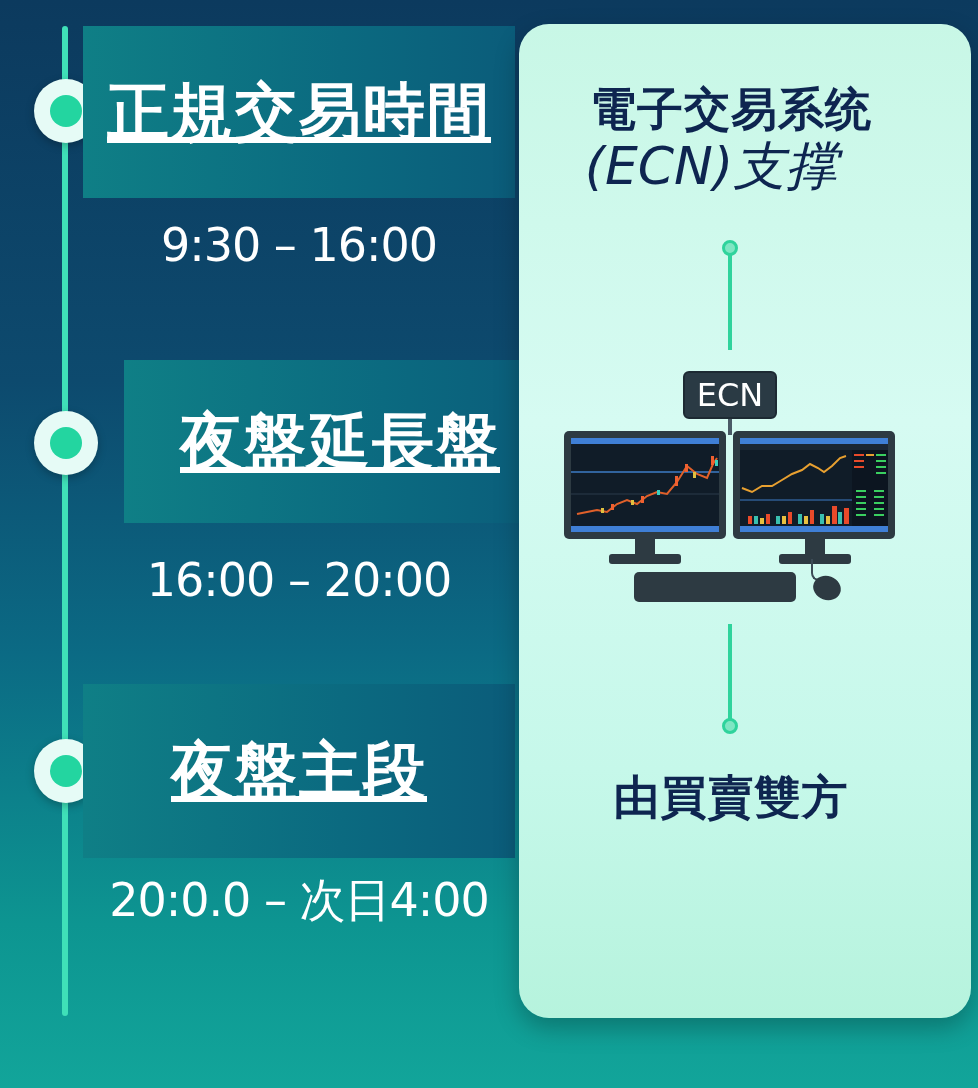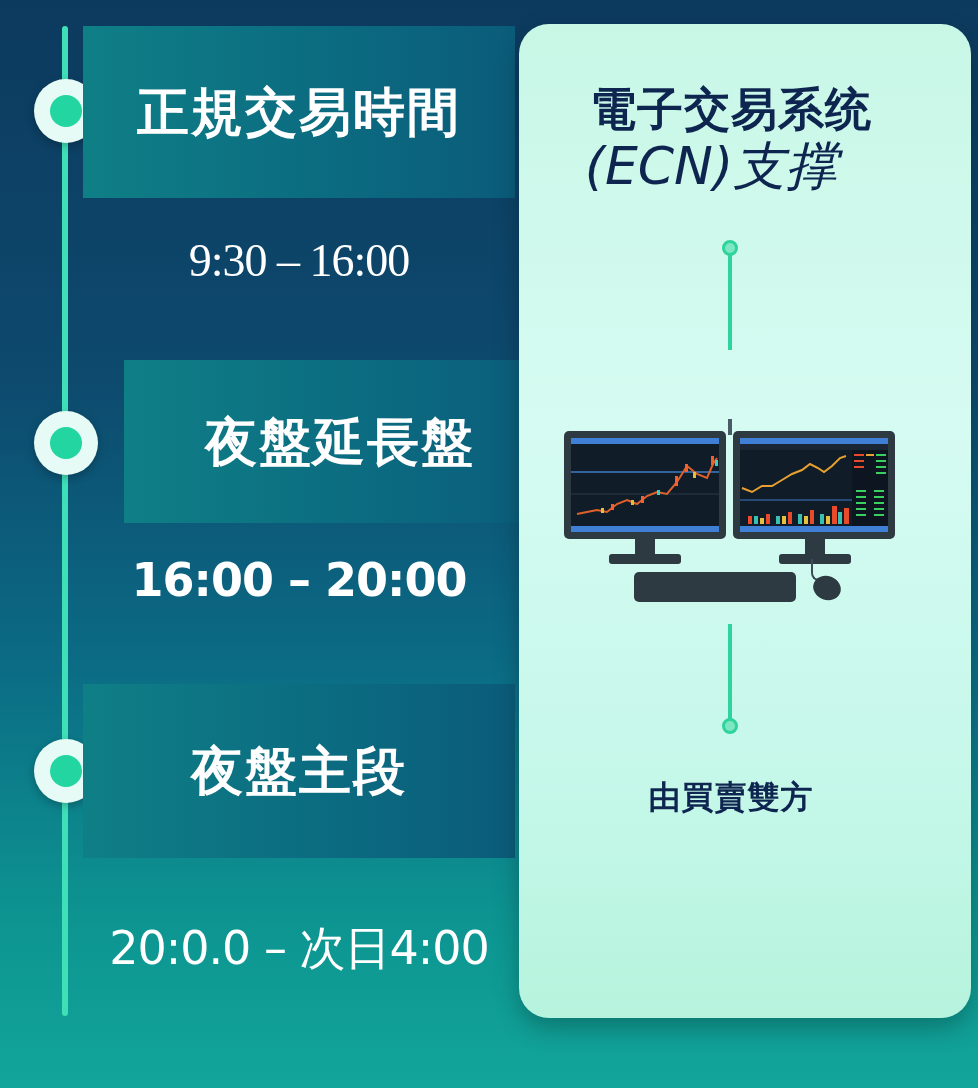--- a/index.html
+++ b/index.html
@@ -18,21 +18,21 @@
     background: #e6fbf6; box-shadow: 0 3px 8px rgba(0,0,0,0.25);
     display: flex; align-items: center; justify-content: center;
   }
   .node .dot { width: 32px; height: 32px; border-radius: 50%; background: #23d5a0; }
   .band {
     position: absolute; left: 83px; width: 432px;
     background: linear-gradient(90deg, #0f7f86 0%, #0b6a80 60%, #0b5c7a 100%);
     display: flex; flex-direction: column; align-items: center; justify-content: center;
     color: #ffffff; font-weight: bold; text-align: center;
   }
-  .band .line { font-size: 52px; line-height: 60px; letter-spacing: 2px; }
+  .band .line { font-size: 62px; line-height: 60px; letter-spacing: 2px; text-decoration: underline; }
   .time {
     position: absolute; left: 83px; width: 432px; text-align: center;
     color: #ffffff; font-size: 46px; letter-spacing: -1px;
   }
   .card {
     position: absolute; left: 519px; top: 24px; width: 452px; height: 994px;
     border-radius: 30px;
     background: linear-gradient(180deg, #c8f7e6 0%, #d6fbf2 40%, #c6f8ea 75%, #b6f3dd 100%);
     box-shadow: 0 10px 24px rgba(0,0,0,0.25);
   }
@@ -70,62 +70,65 @@
   .mouse {
     position: absolute; left: 294px; top: 552px; width: 28px; height: 24px;
     background: #2d3a42; border-radius: 50%; transform: rotate(20deg);
   }
   .mouse-cord {
     position: absolute; left: 292px; top: 535px; width: 10px; height: 22px;
     border-left: 2px solid #3c4b56; border-bottom: 2px solid #3c4b56; border-radius: 0 0 0 8px;
   }
   .card-bottom {
     position: absolute; left: 40px; top: 742px; width: 344px; text-align: center;
-    color: #0e2550; font-weight: bold; font-size: 32px; line-height: 62px; letter-spacing: 1px;
+    color: #0e2550; font-weight: bold; font-size: 46px; line-height: 62px; letter-spacing: 1px;
   }
   svg { display: block; }
 </style>
 </head>
 <body>
 
 <div class="timeline-line"></div>
 
 <div class="node" style="top:79px;">
     <div class="dot"></div>
   </div>
 <div class="band" style="top:26px;height:172px;">
   <div class="line">正規交易時間</div>
 </div>
-<div class="time" style="top:234px;font-family:Liberation Serif, serif;">9:30 – 16:00</div>
+<div class="time" style="top:218px;">9:30 – 16:00</div>
 
 <div class="node" style="top:411px;">
     <div class="dot"></div>
   </div>
 <div class="band" style="top:360px;height:163px;margin-left:41px;">
   <div class="line">夜盤延長盤</div>
 </div>
-<div class="time" style="top:553px;font-weight:bold;">16:00 – 20:00</div>
+<div class="time" style="top:553px;">16:00 – 20:00</div>
 
 <div class="node" style="top:739px;">
     <div class="dot"></div>
   </div>
 <div class="band" style="top:684px;height:174px;">
   <div class="line">夜盤主段</div>
 </div>
-<div class="time" style="top:918px;">20:0.0 – 次日4:00</div>
+<div class="time" style="top:870px;">20:0.0 – 次日4:00</div>
 
 <div class="card">
   <div class="card-title">
     <div class="l1">電子交易系统</div>
     <div class="l2">(ECN)支撑</div>
   </div>
 
   <div class="cdot" style="top:216px;"></div>
   <div class="connector" style="top:230px;height:96px;"></div>
 
+  <div class="ecn-label">
+      <span>ECN</span>
+    </div>
   <div class="ecn-post"></div>
 
   <div class="monitor" style="left:45px;">
     <div class="screen">
       <svg width="148" height="82" viewBox="0 0 148 82">
         <line x1="0" y1="28" x2="148" y2="28" stroke="#3d7bc4" stroke-width="1.5"></line>
         <line x1="0" y1="50" x2="148" y2="50" stroke="#2a3a4a" stroke-width="1"></line>
         <polyline points="6,70 16,68 26,66 36,68 46,60 56,56 66,60 76,52 86,48 96,50 106,38 116,22 126,30 136,34 142,20 146,14" fill="none" stroke="#e0602a" stroke-width="2"></polyline>
         <g fill="#f06030">
             <rect x="40" y="60" width="3" height="6"></rect>

